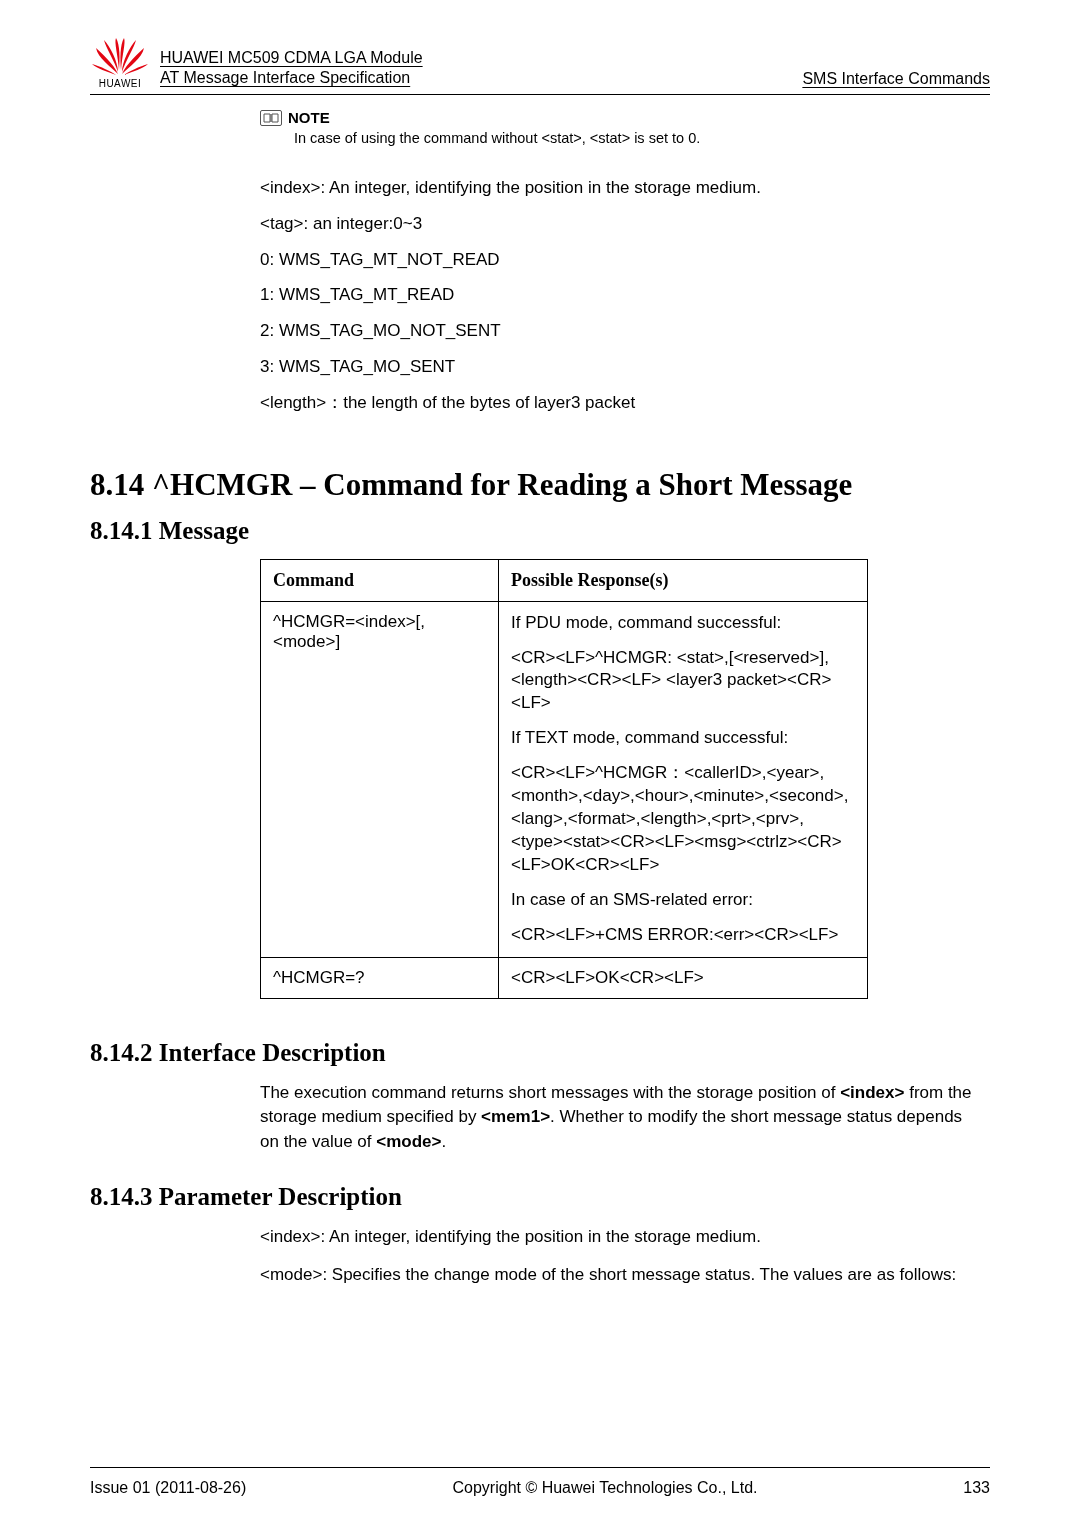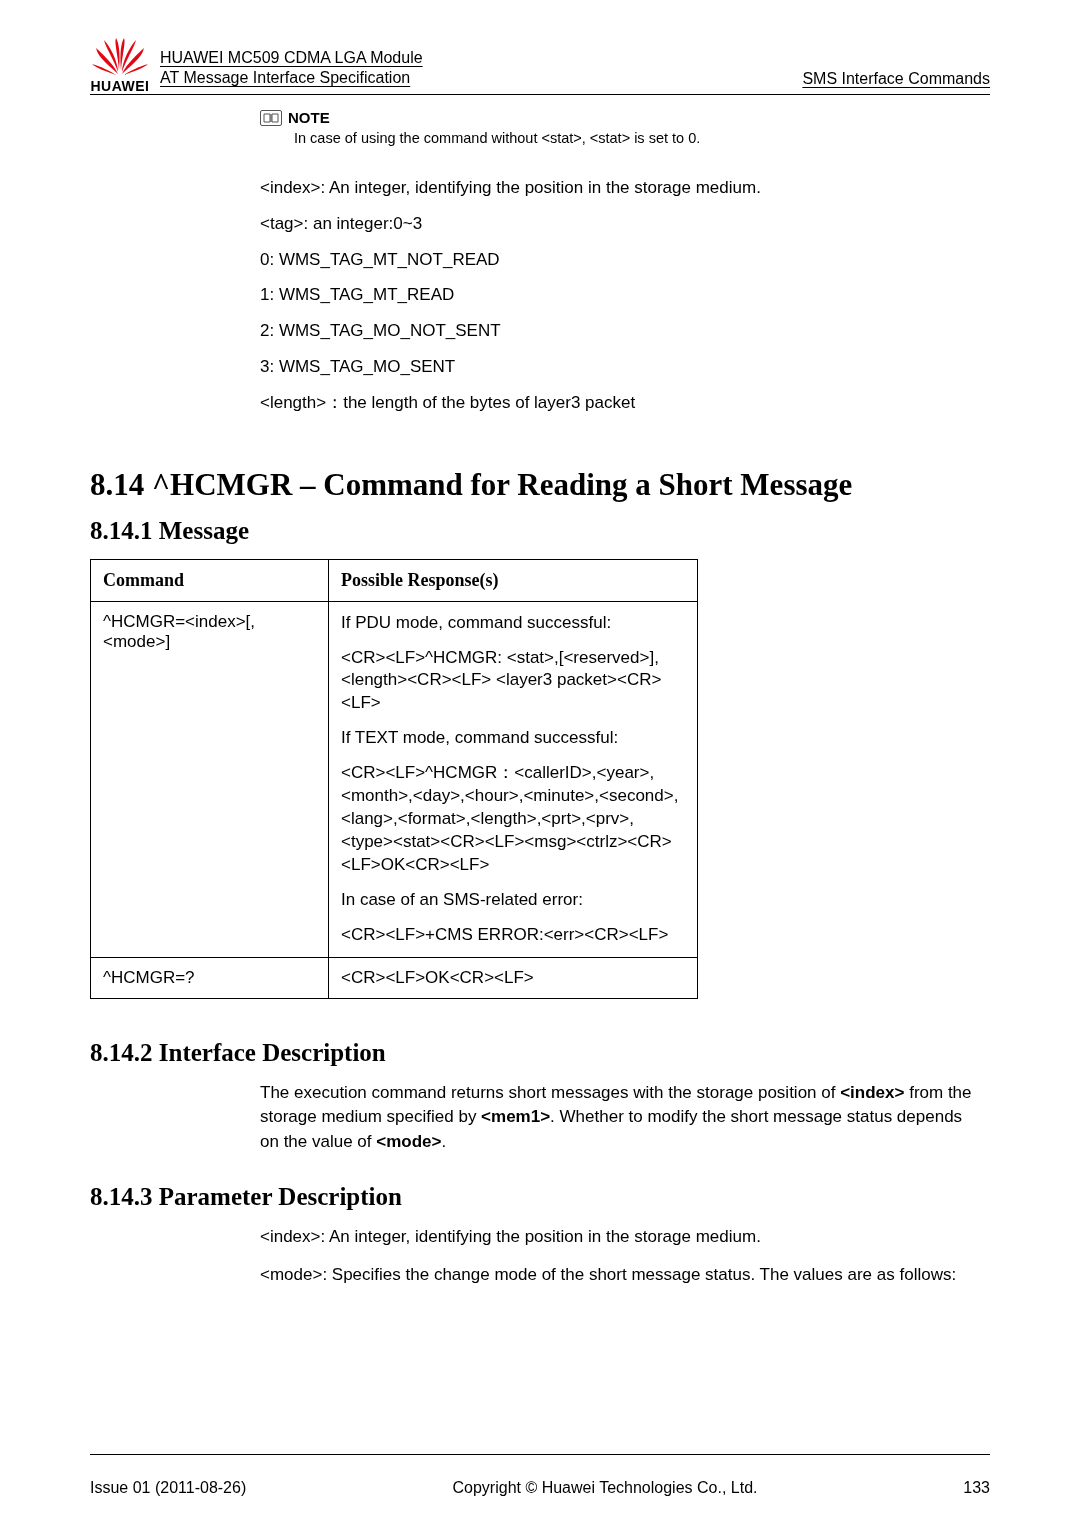--- a/index.html
+++ b/index.html
@@ -27,22 +27,22 @@
     align-items: flex-end;
     gap: 10px;
   }
   .logo {
     width: 60px;
     height: 52px;
     position: relative;
   }
   .logo svg { display: block; }
   .logo-text {
-    font-size: 14px;
-    font-weight: bold;
+    font-size: 10px;
+    font-weight: normal;
     letter-spacing: 0.5px;
     color: #000;
     margin-top: 2px;
     text-align: center;
   }
   .doc-title {
     font-size: 16px;
     line-height: 1.25;
     text-decoration: underline;
     text-decoration-thickness: 1px;
@@ -107,20 +107,21 @@
     font-family: "Palatino Linotype", "Book Antiqua", Georgia, serif;
     font-weight: bold;
     font-size: 25px;
     margin-top: 14px;
     margin-bottom: 14px;
   }
 
   table.cmd {
     width: 608px;
     border-collapse: collapse;
+    margin-left: 170px;
     margin-top: 8px;
     font-size: 17px;
   }
   table.cmd th, table.cmd td {
     border: 1.2px solid #000;
     padding: 10px 12px;
     vertical-align: top;
     text-align: left;
   }
   table.cmd th {
@@ -142,21 +143,21 @@
   .desc-para b { font-weight: bold; }
 
   .footer {
     position: absolute;
     bottom: 30px;
     left: 90px;
     right: 90px;
     border-top: 1px solid #000;
     display: flex;
     align-items: flex-start;
-    padding-top: 24px;
+    padding-top: 11px;
     font-size: 16px;
   }
   .footer .center {
     text-align: center;
     flex: 1;
   }
   .footer .left { width: 210px; text-align: left; }
   .footer .right { width: 80px; text-align: right; }
 </style>
 </head>

